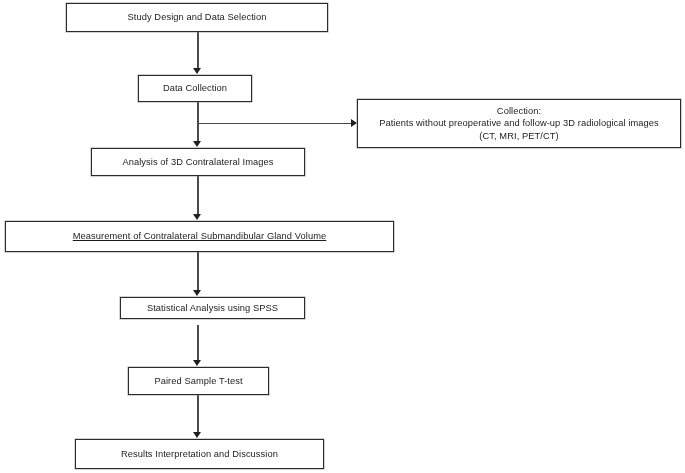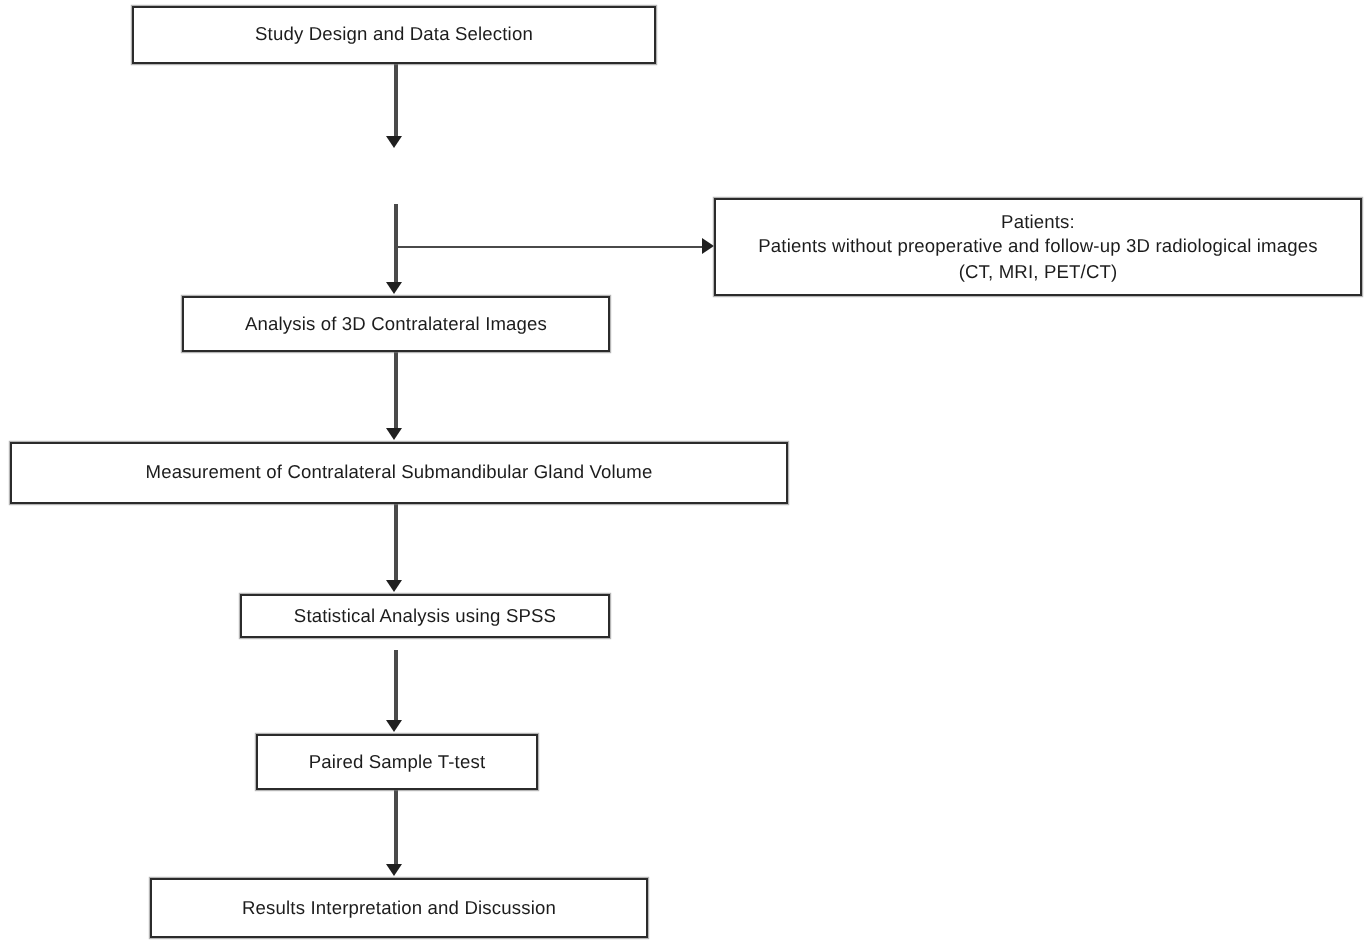--- a/index.html
+++ b/index.html
@@ -97,36 +97,41 @@
 
   <div class="vline" style="left:197.3px; top:395px; height:37px;"></div>
   <div class="arrow-down" style="left:193.2px; top:432px;"></div>
 
   <div class="node" style="left:66px; top:3px; width:262px; height:29px;">
     <span class="lines">
       <span>Study Design and Data Selection</span>
     </span>
   </div>
 
+  <div class="node" style="left:138px; top:75px; width:114px; height:27px;">
+    <span class="lines">
+      <span>Data Collection</span>
+    </span>
+  </div>
 
   <div class="node" style="left:357px; top:99px; width:324px; height:49px;">
     <span class="lines">
-      <span>Patients:</span>
+      <span>Collection:</span>
       <span>Patients without preoperative and follow-up 3D radiological images</span>
       <span>(CT, MRI, PET/CT)</span>
     </span>
   </div>
 
   <div class="node" style="left:91px; top:148px; width:214px; height:28px;">
     <span class="lines">
       <span>Analysis of 3D Contralateral Images</span>
     </span>
   </div>
 
-  <div class="node" style="left:5px; top:221px; width:389px; height:31px;">
+  <div class="node" style="left:5px; top:221px; width:389px; height:31px;text-decoration:underline;">
     <span class="lines">
       <span>Measurement of Contralateral Submandibular Gland Volume</span>
     </span>
   </div>
 
   <div class="node" style="left:105px; top:297px; width:185px; height:22px;margin-left:15px;">
     <span class="lines">
       <span>Statistical Analysis using SPSS</span>
     </span>
   </div>

